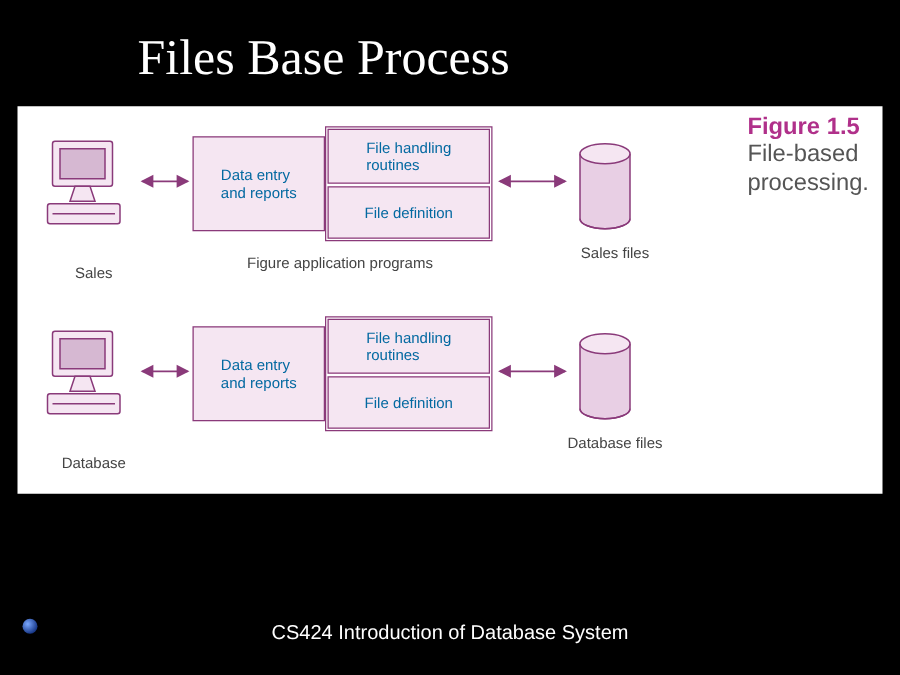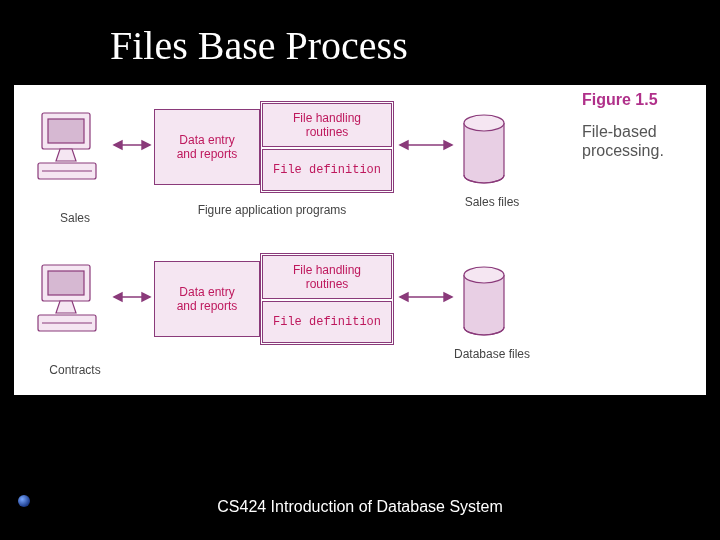--- a/index.html
+++ b/index.html
@@ -21,43 +21,42 @@
     font-family: "Times New Roman", serif;
     padding: 22px 0 10px 110px;
   }
   .figure {
     background: #fff;
     margin: 6px 14px 0 14px;
     height: 310px;
     position: relative;
   }
   .fig-label {
-    position: absolute; right: 24px; top: 6px;
-    font-size: 16px; width: 100px;
+    position: absolute; right: 8px; top: 6px;
+    font-size: 19px; width: 100px;
   }
   .fig-num { color: #b0308a; font-weight: bold; }
-  .fig-txt { color: #555; line-height: 1.2; margin-top: 13px; }
+  .fig-txt { color: #555; line-height: 1.2; margin-top: 0; }
   .row {
     position: absolute; left: 8px; height: 130px; width: 560px;
   }
   .row1 { top: 10px; }
   .row2 { top: 162px; }
   svg.rowsvg { position: absolute; left: 0; top: 0; }
   .box {
     border: 1px solid #8a3a7a;
     background: #f5e6f2;
     position: absolute;
     display: flex; align-items: center; justify-content: center;
-    text-align: center;
-    font-size: 12px; color: #be185d;
+    font-size: 12px; color: #0369a1;
   }
   .box-entry { left: 132px; top: 14px; width: 106px; height: 76px; }
   .box-group { left: 238px; top: 6px; width: 134px; height: 92px; border: 1px solid #8a3a7a; background: transparent; }
   .box-fh { left: 240px; top: 8px; width: 130px; height: 44px; }
-  .box-fd { left: 240px; top: 54px; width: 130px; height: 42px; font-family: Liberation Mono, monospace; }
+  .box-fd { left: 240px; top: 54px; width: 130px; height: 42px; }
   .lbl {
     position: absolute; font-size: 12px; color: #444; text-align: center;
   }
   .lbl-term { left: 18px; top: 116px; width: 70px; }
   .lbl-prog { left: 150px; top: 108px; width: 200px; }
   .lbl-files { left: 420px; top: 100px; width: 100px; }
   .footer {
     position: absolute; left: 0; right: 0; top: 498px;
     color: #fff; font-size: 16px; text-align: center;
   }
@@ -152,19 +151,19 @@
 and reports</span>
       </div>
     <div class="box-group" style="position:absolute"></div>
     <div class="box box-fh">
         <span style="white-space:pre-line">File handling
 routines</span>
       </div>
     <div class="box box-fd">
         <span>File definition</span>
       </div>
-    <div class="lbl lbl-term">Contracts</div>
+    <div class="lbl lbl-term">Database</div>
     <div class="lbl lbl-files">Database files</div>
   </div>
 
 </div>
 
 <div class="footer">CS424  Introduction of Database System</div>
 
 </body></html>

